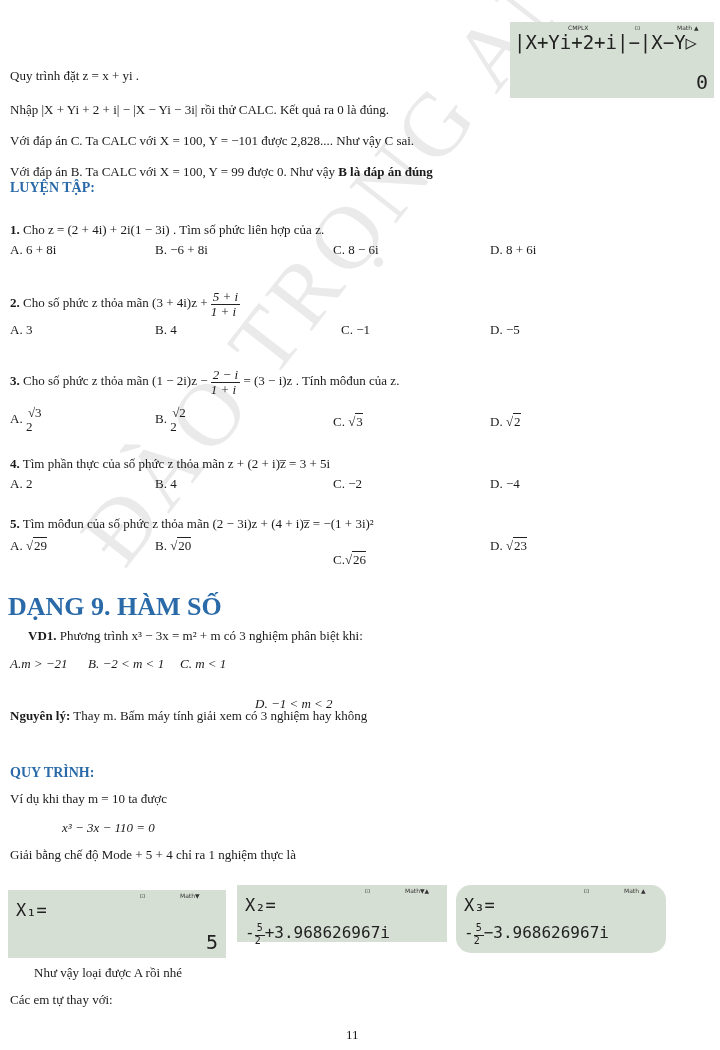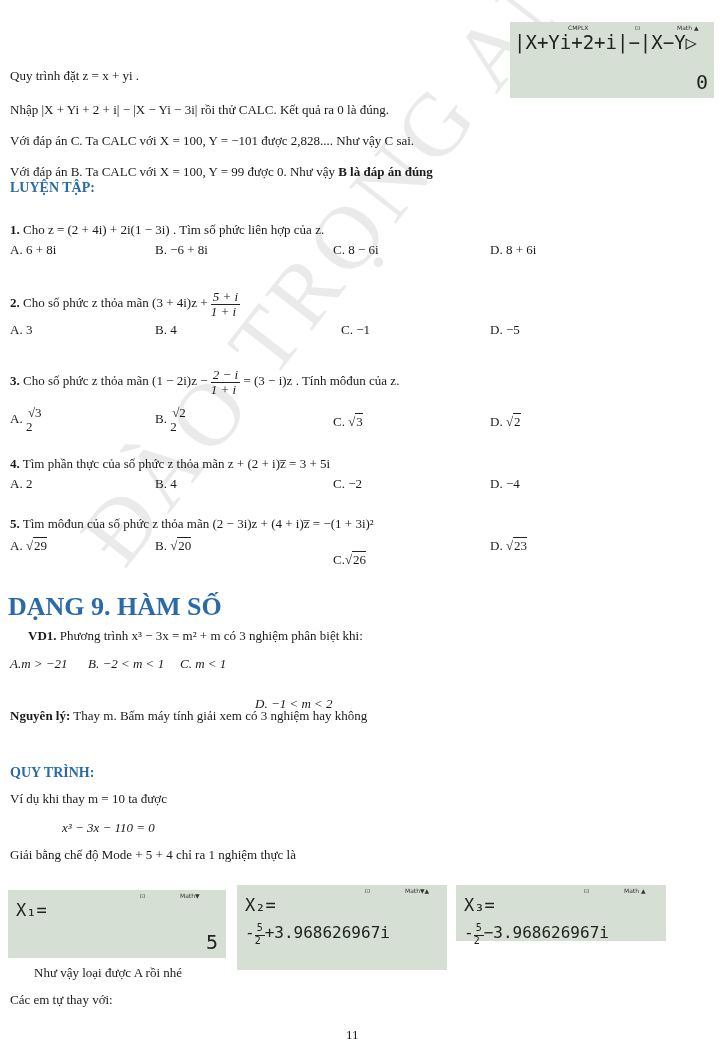--- a/index.html
+++ b/index.html
@@ -112,27 +112,27 @@
 <div class="abs" style="left:10px;top:791px;">Ví dụ khi thay m = 10 ta được</div>
 <div class="abs m" style="left:62px;top:820px;">x³ − 3x − 110 = 0</div>
 <div class="abs" style="left:10px;top:847px;">Giải bằng chế độ Mode + 5 + 4 chỉ ra 1 nghiệm thực là</div>
 
 <div class="calc" style="left:8px;top:890px;width:218px;height:68px;">
   <span class="ind" style="left:132px;top:2px;">⊡</span>
   <span class="ind" style="left:172px;top:2px;">Math▼</span>
   <div class="abs" style="left:8px;top:10px;font-size:17px;">X₁=</div>
   <div class="abs" style="right:8px;top:40px;font-size:20px;">5</div>
 </div>
-<div class="calc" style="left:237px;top:885px;width:210px;height:85px;">
+<div class="calc" style="left:237px;top:885px;width:210px;height:57px;">
   <span class="ind" style="left:128px;top:2px;">⊡</span>
   <span class="ind" style="left:168px;top:2px;">Math▼▲</span>
   <div class="abs" style="left:8px;top:10px;font-size:17px;">X₂=</div>
   <div class="abs" style="left:8px;top:36px;font-size:16px;">-<span class="frac" style="font-style:normal;font-size:10px;"><span class="num">5</span><span class="den" style="line-height:10px;">2</span></span><span>+3.968626967i</span></div>
 </div>
-<div class="calc" style="left:456px;top:885px;width:210px;height:56px;">
+<div class="calc" style="left:456px;top:885px;width:210px;height:68px;border-radius:15px;">
   <span class="ind" style="left:128px;top:2px;">⊡</span>
   <span class="ind" style="left:168px;top:2px;">Math ▲</span>
   <div class="abs" style="left:8px;top:10px;font-size:17px;">X₃=</div>
   <div class="abs" style="left:8px;top:36px;font-size:16px;">-<span class="frac" style="font-style:normal;font-size:10px;"><span class="num">5</span><span class="den" style="line-height:10px;">2</span></span><span>−3.968626967i</span></div>
 </div>
 
 <div class="abs" style="left:10px;top:965px;margin-left:24px;">Như vậy loại được A rồi nhé</div>
 <div class="abs" style="left:10px;top:992px;">Các em tự thay với:</div>
 <div class="abs" style="left:346px;top:1027px;">11</div>
 

